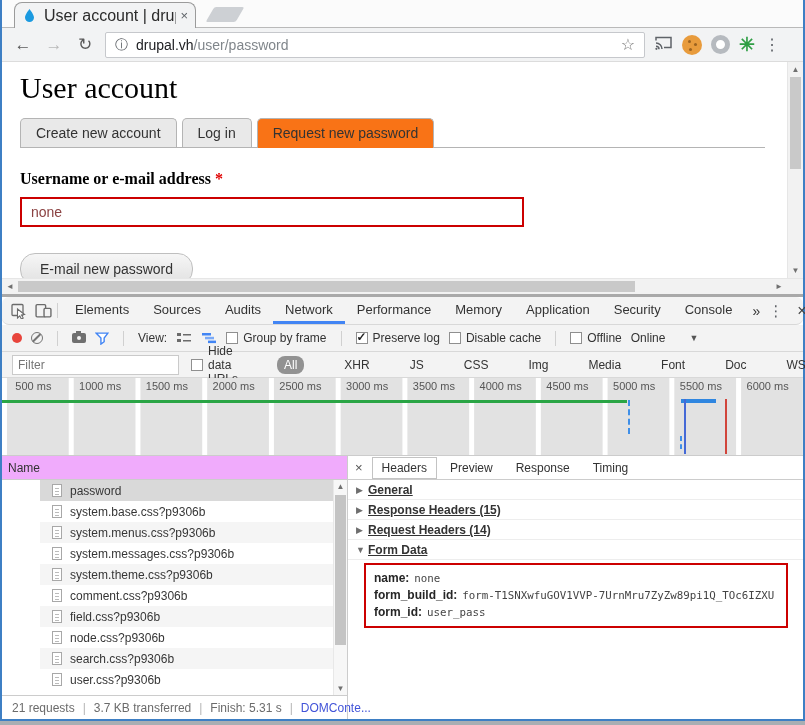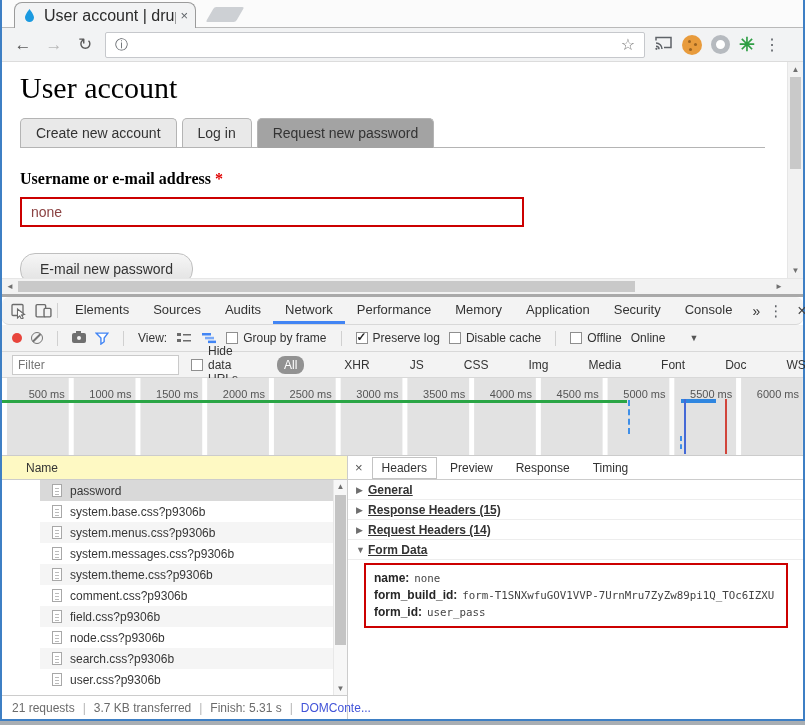--- a/index.html
+++ b/index.html
@@ -39,21 +39,21 @@
   .bug { color:#2f9e44; font-size:19px; font-weight:bold; line-height:1; }
   .menu-dots { color:#5f6368; font-size:16px; letter-spacing:0; }
 
   
   .page { position:relative; height:232px; background:#fff; }
   .page-content { padding:2px 0 0 18px; }
   .page-title { font-family:"Liberation Serif",serif; font-size:30px; font-weight:400; color:#000; margin:7px 0 13px; }
   .drupal-tabs { display:flex; gap:5px; border-bottom:1px solid #b4b4b4; width:745px; }
   .dtab { font-size:14px; color:#333; background:#e9e9e9; border:1px solid #b4b4b4; border-bottom:none;
           border-radius:5px 5px 0 0; padding:6px 15px; }
-  .dtab.active { background:#a3a3a3; margin-bottom:-1px; padding-bottom:7px; }
+  .dtab.active { background:#f97316; margin-bottom:-1px; padding-bottom:7px; }
   .field-label { font-family:"Liberation Serif",serif; font-weight:bold; font-size:16px; color:#000; margin:22px 0 9px; }
   .req-mark { color:#e00000; }
   .username-input { display:block; width:504px; height:30px; border:2px solid #cc0000; color:#8b4242;
                     font-size:14px; padding:0 9px; font-family:"Liberation Sans",sans-serif; background:#fff; outline:none; }
   .submit-btn { margin-top:26px; font-size:14px; color:#333; background:linear-gradient(#f6f6f6,#e1e1e1);
                 border:1px solid #bfbfbf; border-radius:15px; padding:7px 19px; }
   .vscroll { position:absolute; right:0; top:0; width:16px; height:216px; background:#f2f2f2; border-left:1px solid #e6e6e6; }
   .vthumb { position:absolute; top:15px; left:2px; width:11px; height:92px; background:#c9c9c9; }
   .arr { position:absolute; font-size:8px; color:#707070; width:100%; text-align:center; }
   .hscroll { position:absolute; bottom:0; left:0; right:0; height:16px; background:#f2f2f2; border-top:1px solid #e6e6e6; }
@@ -94,33 +94,33 @@
   .filter-input { width:168px; height:20px; border:1px solid #cacaca; font-size:12px; padding:1px 5px;
                   color:#333; background:#fff; font-family:"Liberation Sans",sans-serif; }
   .ftype { color:#333;margin-left:27px; }
   .ftype.active { background:#929292; color:#fff; border-radius:8px; padding:2px 7px; }
 
   .dt-overview { height:78px; border-bottom:1px solid #ccc; position:relative; background:#fff; flex:none; }
   .ov-grid { position:absolute; inset:0;
              background-image:linear-gradient(to right, transparent calc(100%/12 - 1px), #e2e2e2 calc(100%/12 - 1px));
              background-size:calc(100%/12) 100%; }
   .ruler { position:relative; display:flex; height:16px; }
-  .ruler-cell { flex:1; text-align:right; font-size:11px; color:#555; padding:10px 4px 0 0; white-space:nowrap; }
+  .ruler-cell { flex:1; text-align:center; font-size:11px; color:#555; padding:2px 4px 0 0; white-space:nowrap; }
   .mark { position:absolute; }
   .m-green { left:0; top:22px; width:625px; height:3px; background:#2aa545; }
   .m-dash1 { left:626px; top:22px; height:34px; width:0; border-left:2px dashed #3f8fe8; }
   .m-bluebar { left:679px; top:21px; width:35px; height:4px; background:#2f86e0; }
   .m-dcl { left:682px; top:21px; height:55px; width:2px; background:#4569d6; }
   .m-dash2 { left:678px; top:58px; height:13px; width:0; border-left:2px dashed #3f8fe8; }
   .m-load { left:723px; top:21px; height:55px; width:2px; background:#d1453b; }
 
   .dt-main { flex:1; display:flex; min-height:0; }
   .dt-left { width:346px; border-right:1px solid #ccc; display:flex; flex-direction:column; position:relative; }
   .name-header { height:24px; border-bottom:1px solid #ccc; font-size:12px; color:#333;
-                 display:flex; align-items:center; padding-left:24px; flex:none; background:#fef9c3; }
+                 display:flex; align-items:center; padding-left:6px; flex:none; background:#f0abfc; }
   .req-list { flex:1; overflow:hidden; position:relative;margin-left:38px; }
   .req-row { height:21px; display:flex; align-items:center; padding-left:12px; gap:8px;
              font-size:12px; color:#363636; width:331px; }
   .req-row:nth-child(odd) { background:#f5f5f5; }
   .req-row.selected { background:#d9d9d9; }
   .doc-icon { width:10px; height:13px; border:1px solid #a8a8a8; background:#fff; position:relative; flex:none; }
   .doc-icon::after { content:""; position:absolute; left:2px; top:3px; width:4px; height:1px; background:#bbb;
                      box-shadow:0 3px 0 #bbb, 0 6px 0 #bbb; }
   .list-scroll { position:absolute; right:0; top:0; bottom:0; width:14px; background:#f7f7f7; border-left:1px solid #e8e8e8; }
   .list-thumb { position:absolute; top:15px; left:1px; width:11px; height:150px; background:#c4c4c4; }
@@ -160,20 +160,21 @@
     </div>
     <div class="newtab"></div>
   </div>
 
   <div class="toolbar">
     <span class="nav-btn">←</span>
     <span class="nav-btn disabled">→</span>
     <span class="nav-btn">↻</span>
     <div class="omnibox">
       <span class="info-icon">ⓘ</span>
+      <span class="url"><span class="host">drupal.vh</span><span class="path">/user/password</span></span>
       <span class="star">☆</span>
     </div>
     <span class="ext">
       <svg width="19" height="15" viewBox="0 0 19 15">
         <path d="M2 5.5V2.5H17V12.5H10" fill="none" stroke="#5f6368" stroke-width="1.5"></path>
         <path d="M2 8a6 6 0 0 1 6 6" fill="none" stroke="#5f6368" stroke-width="1.5"></path>
         <path d="M2 11.2a3 3 0 0 1 3 3" fill="none" stroke="#5f6368" stroke-width="1.5"></path>
         <circle cx="2.4" cy="13.8" r="1.1" fill="#5f6368"></circle>
       </svg>
     </span>

